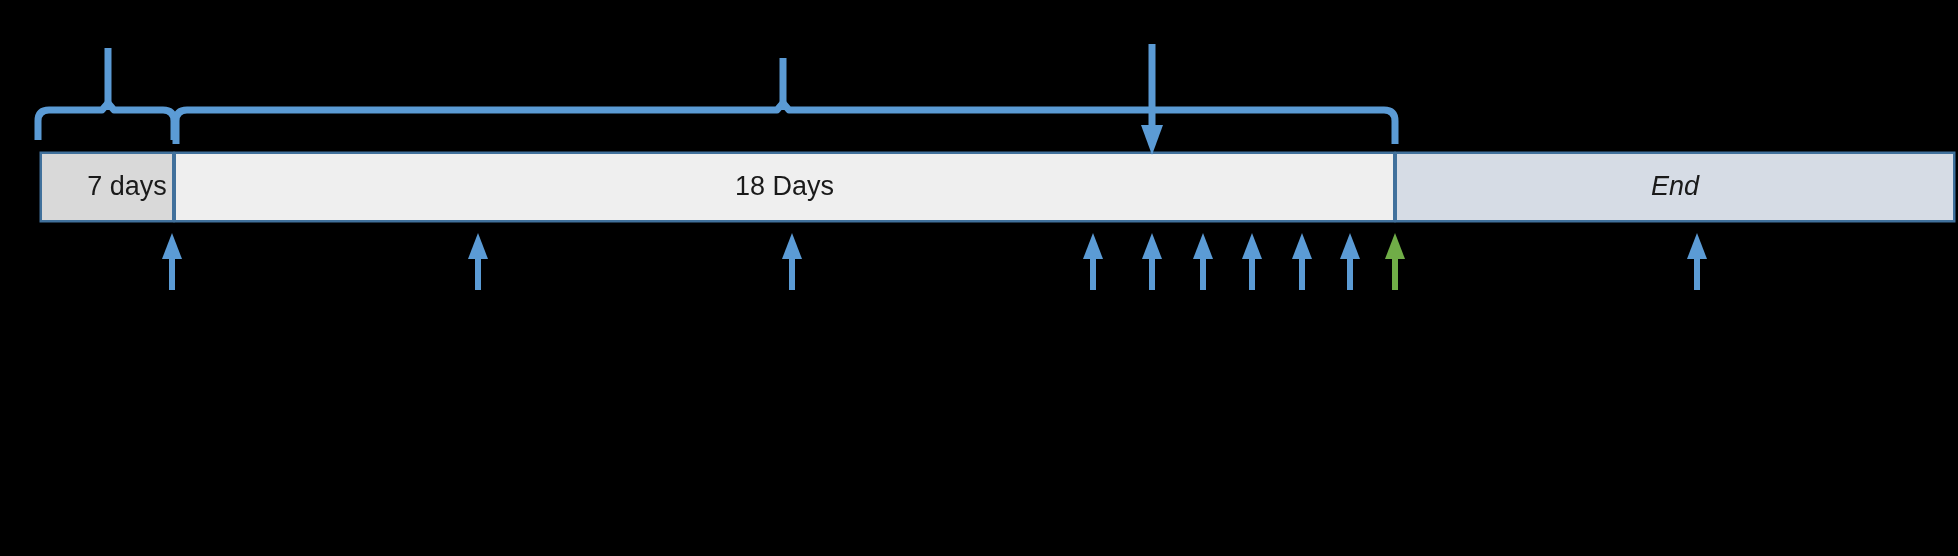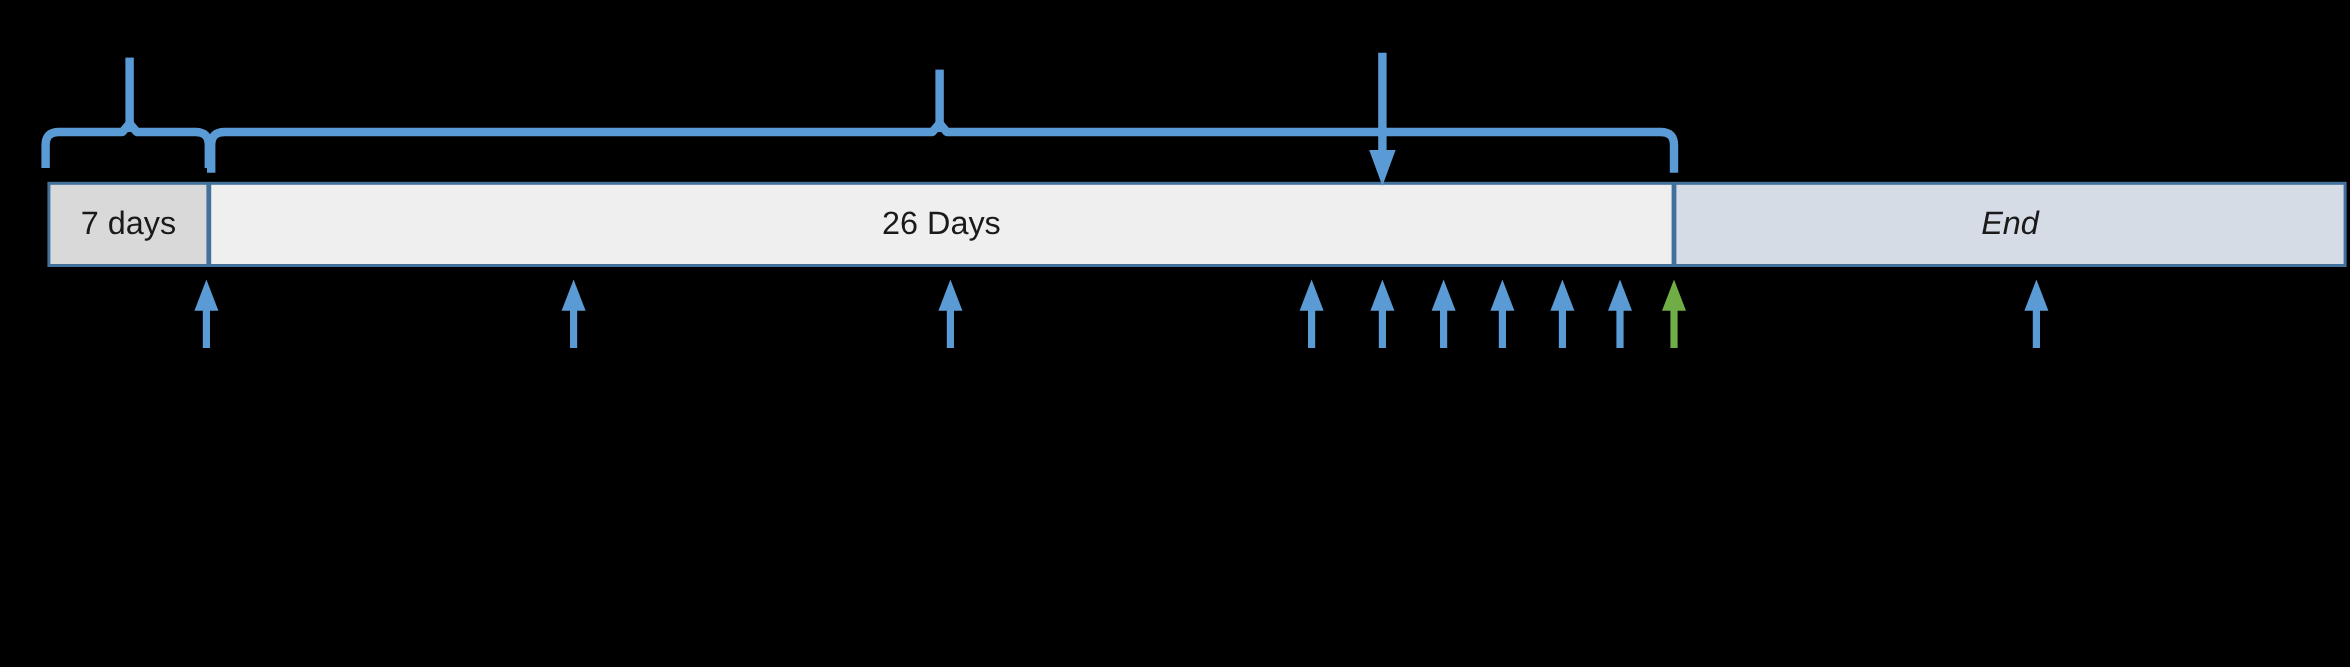--- a/index.html
+++ b/index.html
@@ -105,18 +105,18 @@
           <polygon points="1385,259 1405,259 1395,233" fill="#70AD47"></polygon>
         </g>
         <g>
           <line x1="1697" y1="290" x2="1697" y2="256" stroke="#5B9BD5" stroke-width="6"></line>
           <polygon points="1687,259 1707,259 1697,233" fill="#5B9BD5"></polygon>
         </g>
       </g>
   </svg>
 
   <div id="labels-layer">
-      <div class="seg-label" style="left: 40px; width: 134px; top: 173px;">7 days</div>
-      <div class="seg-label" style="left: 174px; width: 1221px; top: 173px;">26 Days</div>
+      <div class="seg-label" style="left: 40px; width: 134px; top: 173px; padding-left: 20px;">7 days</div>
+      <div class="seg-label" style="left: 174px; width: 1221px; top: 173px;">18 Days</div>
       <div class="seg-label" style="left: 1395px; width: 560px; top: 173px; font-style: italic;">End</div>
     </div>
 
 </div>
 
 </body></html>

